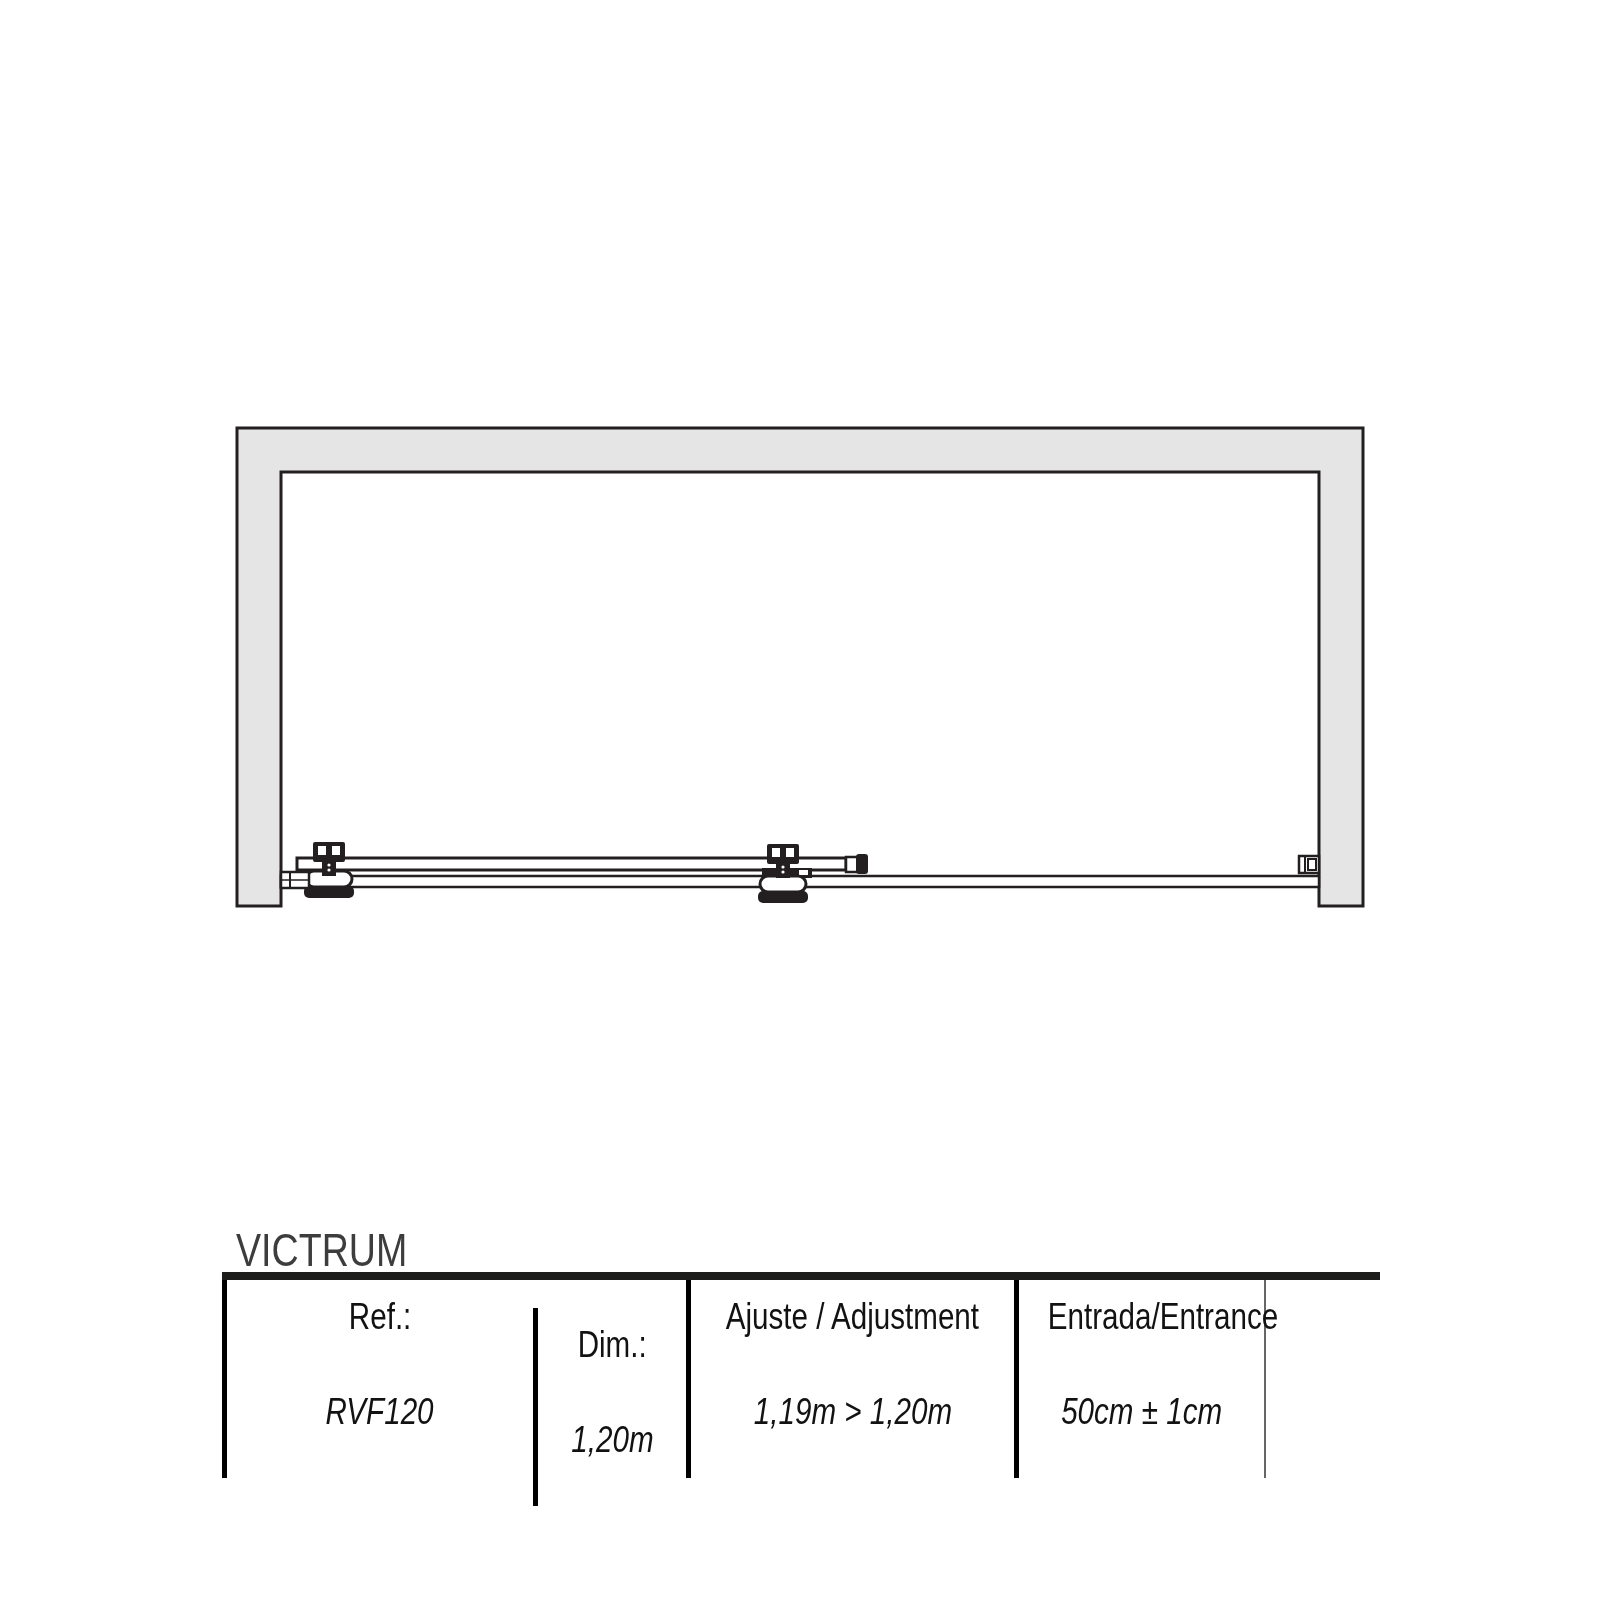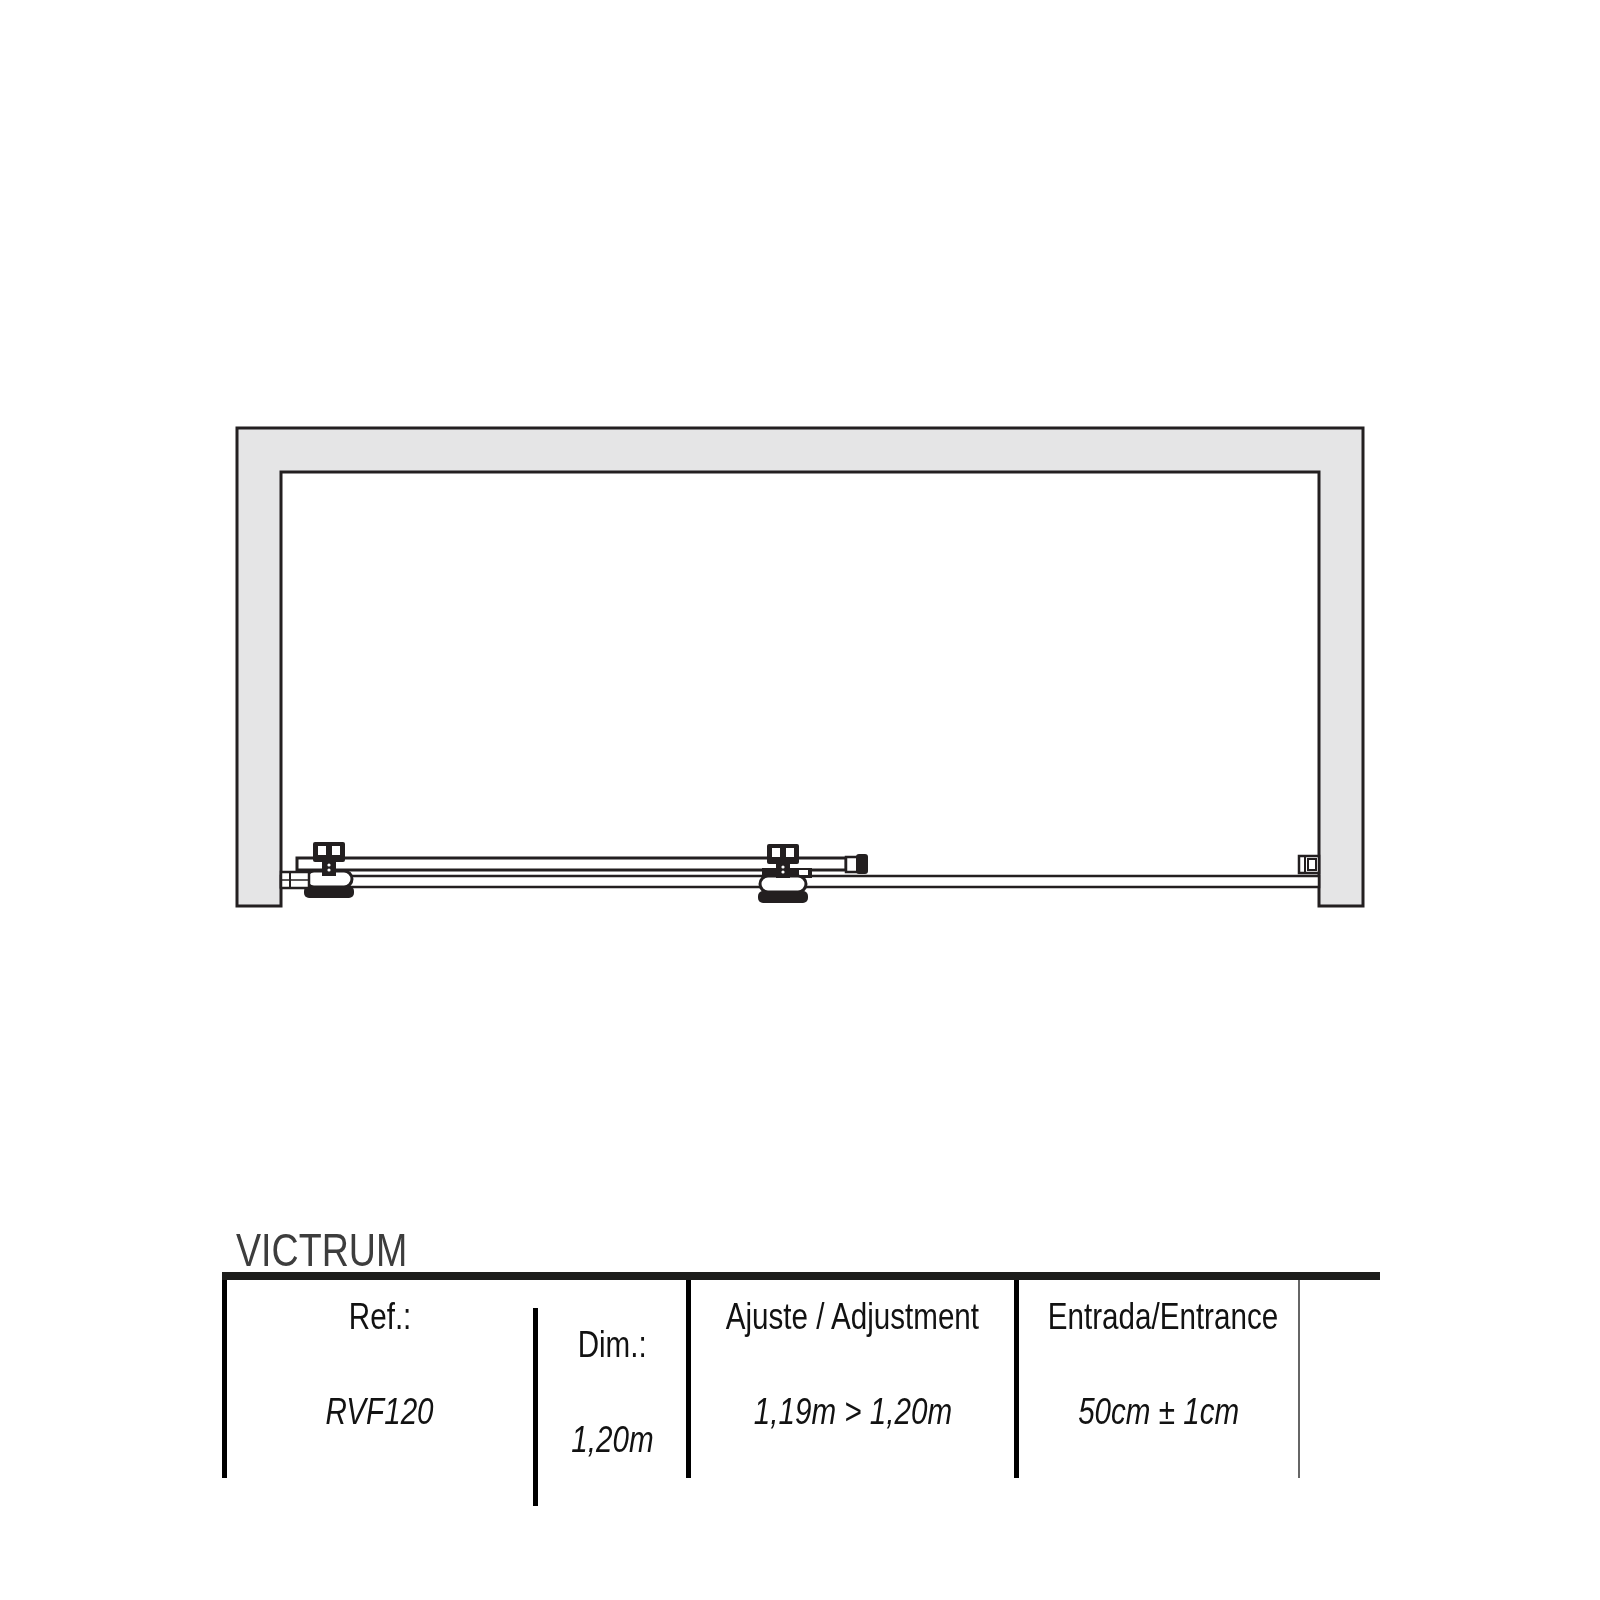--- a/index.html
+++ b/index.html
@@ -31,21 +31,21 @@
   }
   .spec-col {
     position:relative; height:100%;
     border-left:5px solid #000000;
     box-sizing:border-box;
   }
   .spec-col:last-child { border-right:2px solid #666666; }
   .col-ref  { width:311px; }
   .col-dim  { width:153px;margin-top:28px; }
   .col-adj  { width:328px; }
-  .col-ent  { width:286px; }
+  .col-ent  { width:252px; }
 
   .cell-hdr, .cell-val {
     position:absolute; left:0; width:100%;
     text-align:center; font-size:37px; line-height:1;
     color:#121212; white-space:nowrap;
   }
   .cell-hdr { top:18px; }
   .cell-val { top:113px;font-style:italic; }
   .cell-hdr .cond, .cell-val .cond {
     display:inline-block; transform:scaleX(0.8); transform-origin:50% 50%;

